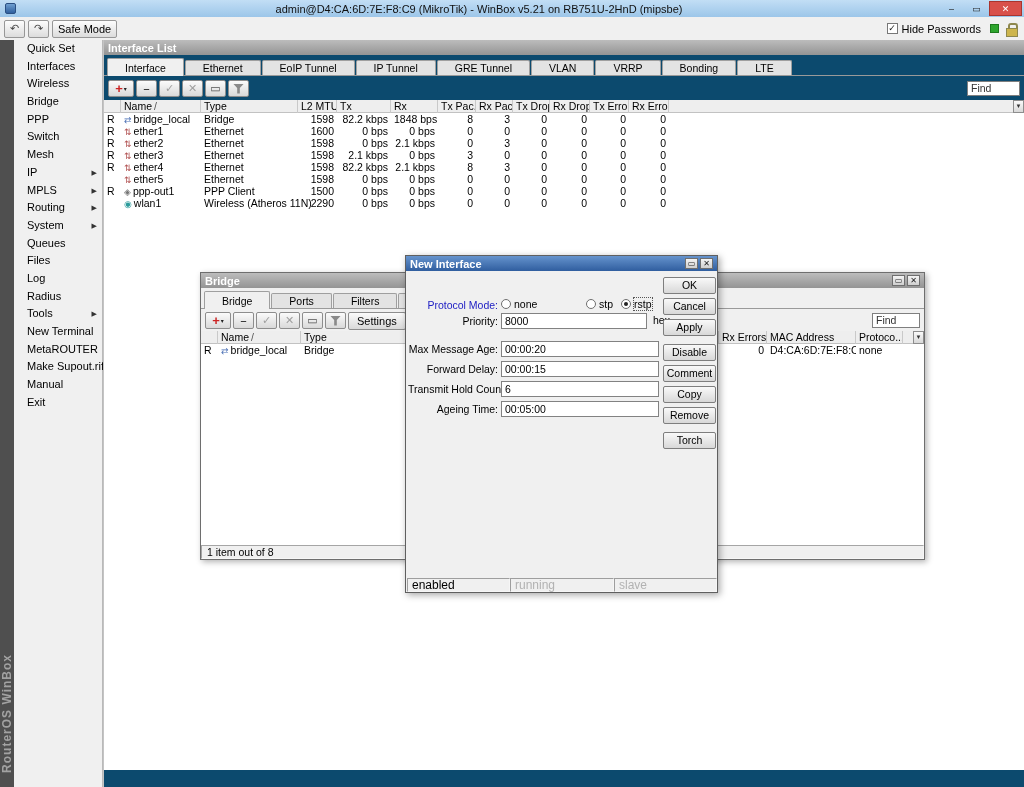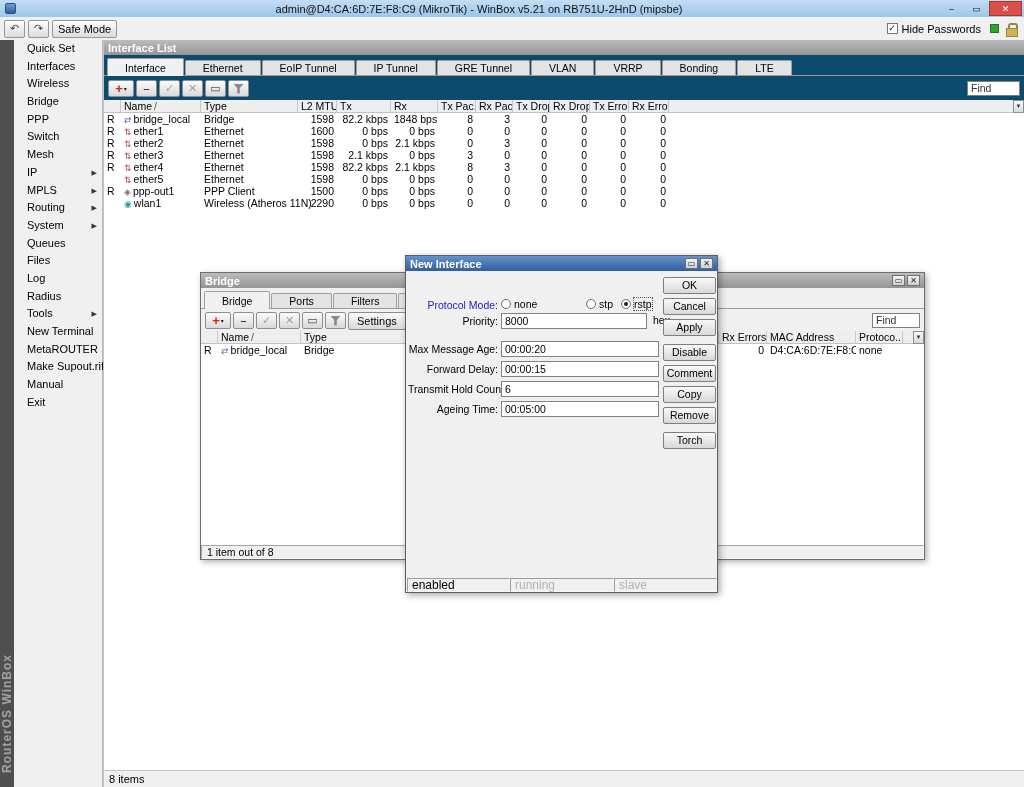--- a/index.html
+++ b/index.html
@@ -310,21 +310,20 @@
         <span class="rc wtx num">0 bps</span>
         <span class="rc wrx num">0 bps</span>
         <span class="rc wp1 num">0</span>
         <span class="rc wp2 num">0</span>
         <span class="rc wd1 num">0</span>
         <span class="rc wd2 num">0</span>
         <span class="rc we1 num">0</span>
         <span class="rc we2 num">0</span>
       </div>
     </div>
-    <div class="il-status"><span>8 items</span></div>
   </div>
 
   <div class="abs bridge-win">
     <div class="win-title">
       <span>Bridge</span>
       <span class="spacer"></span>
       <span class="wt-btn">▭</span>
       <span class="wt-btn">✕</span>
     </div>
     <div class="tabs" style="position:absolute;left:0;top:17px;right:0">

